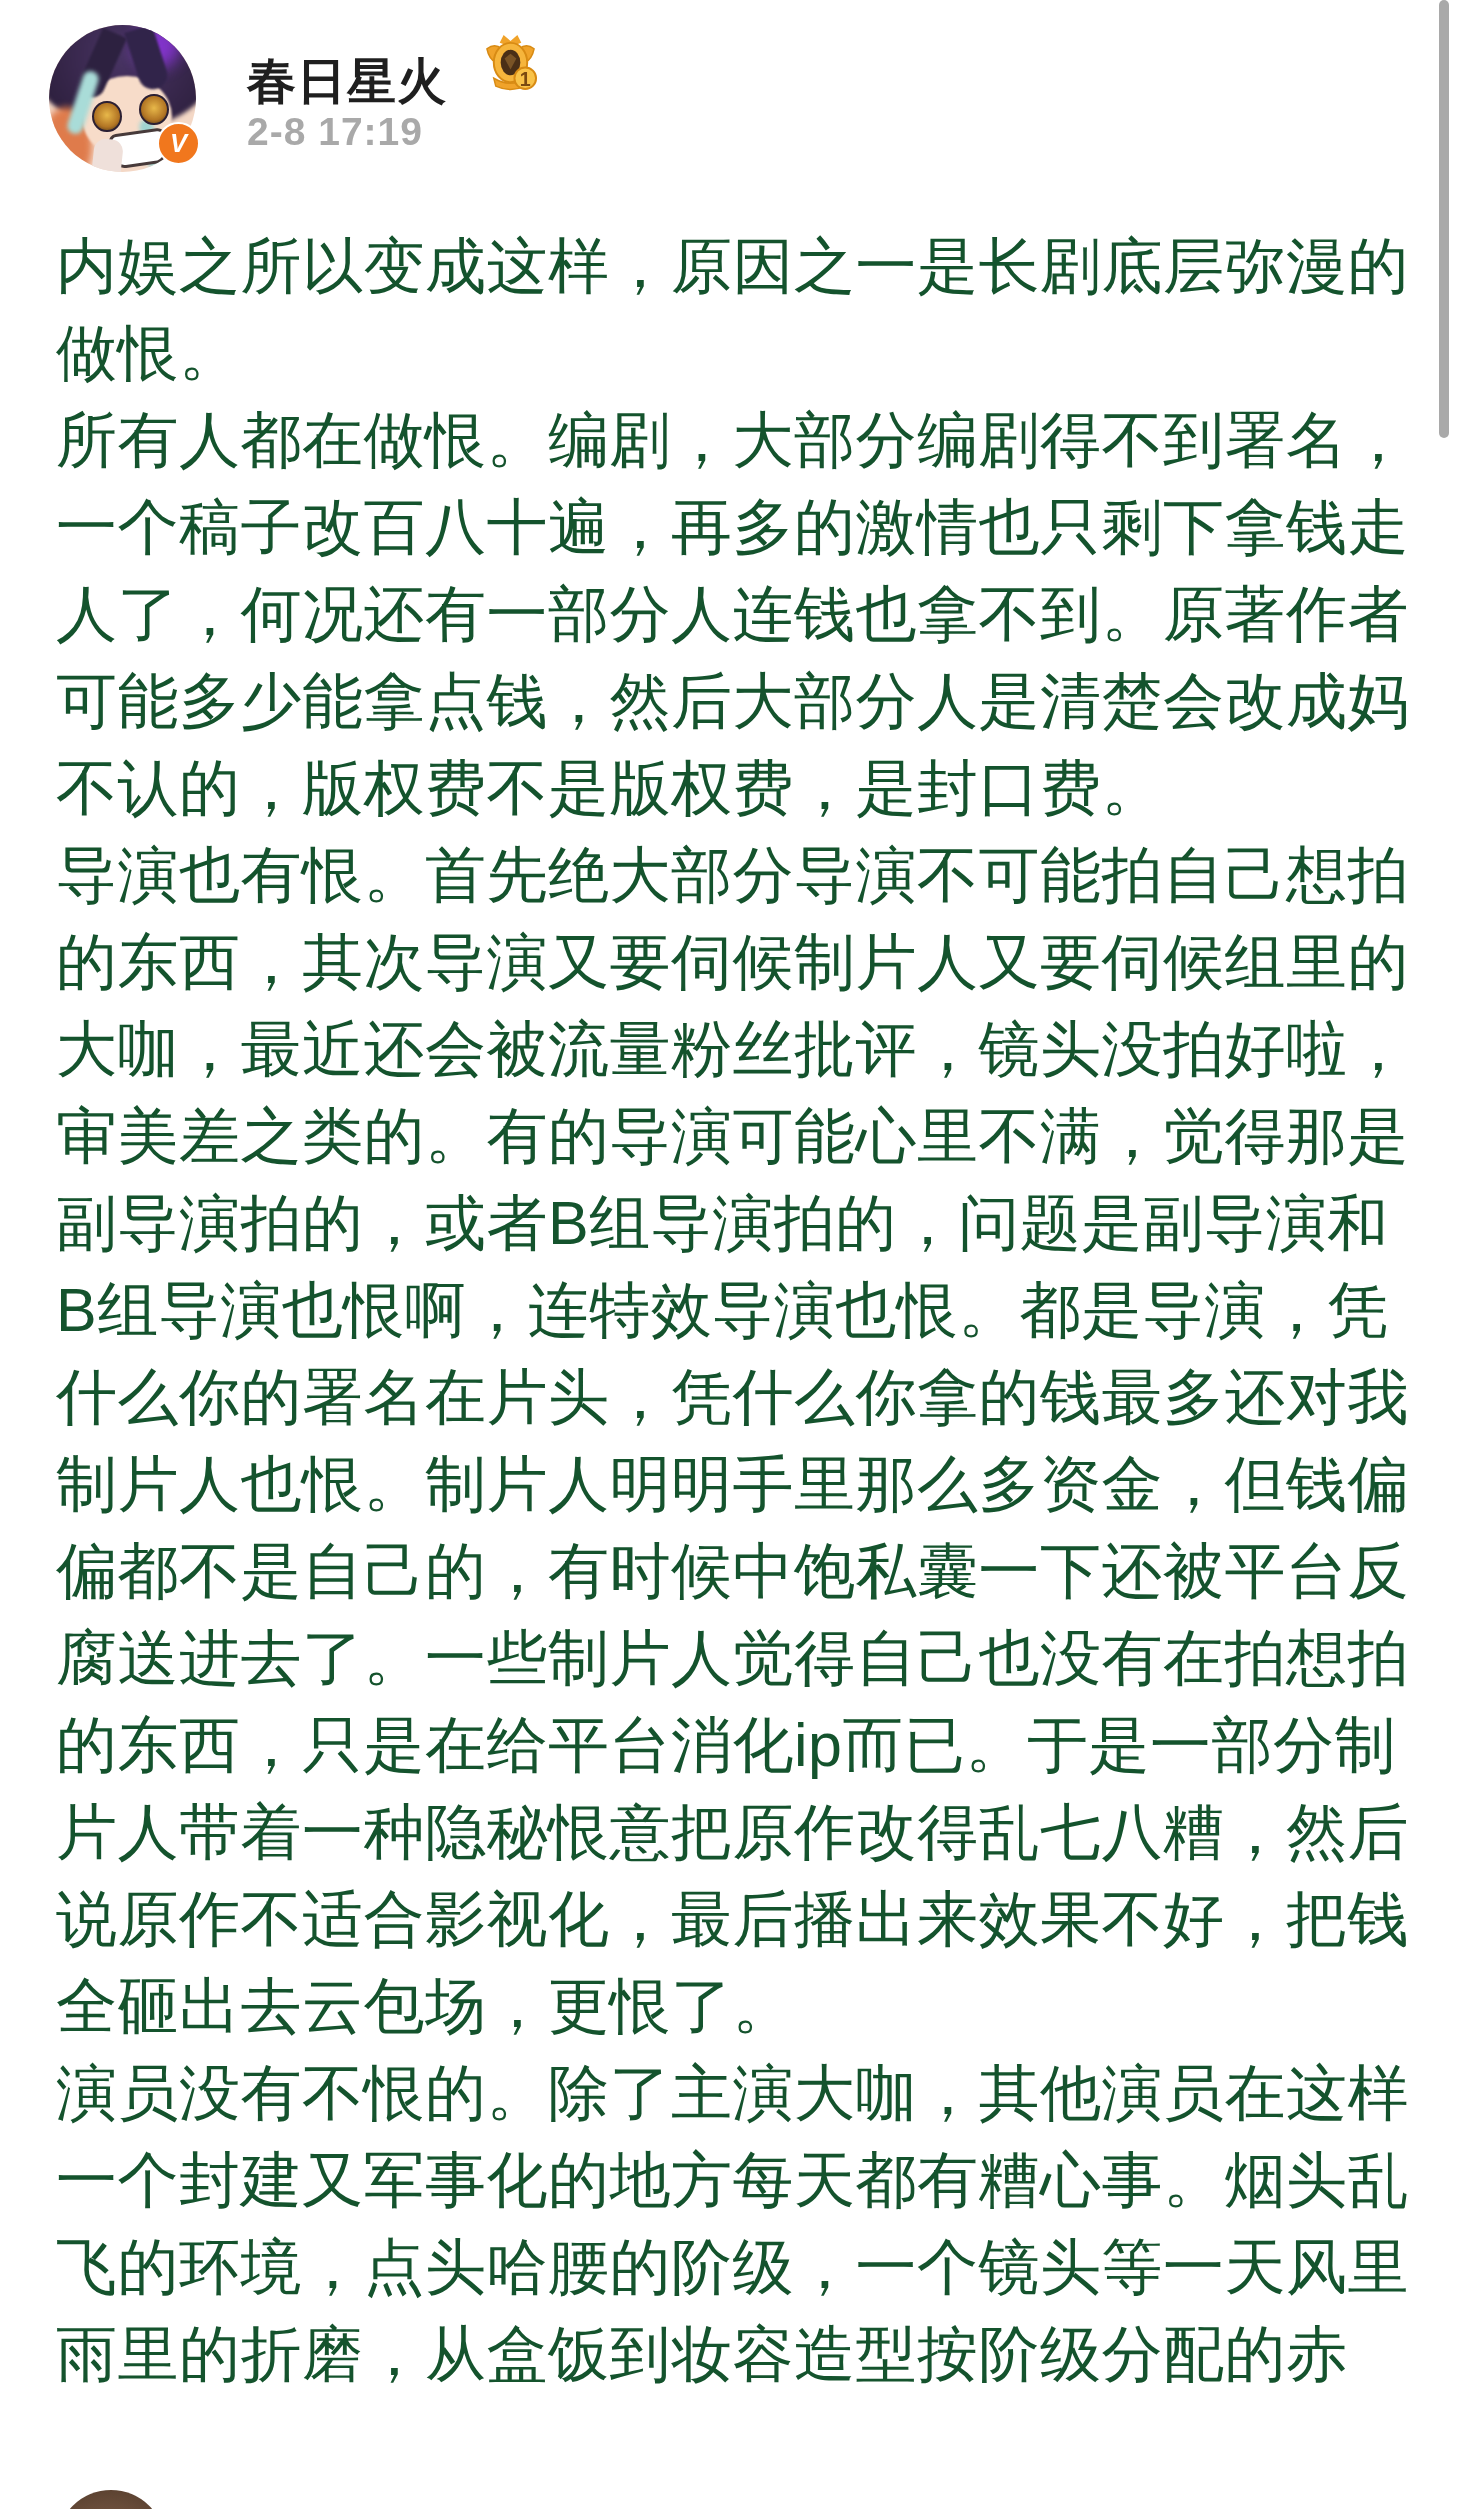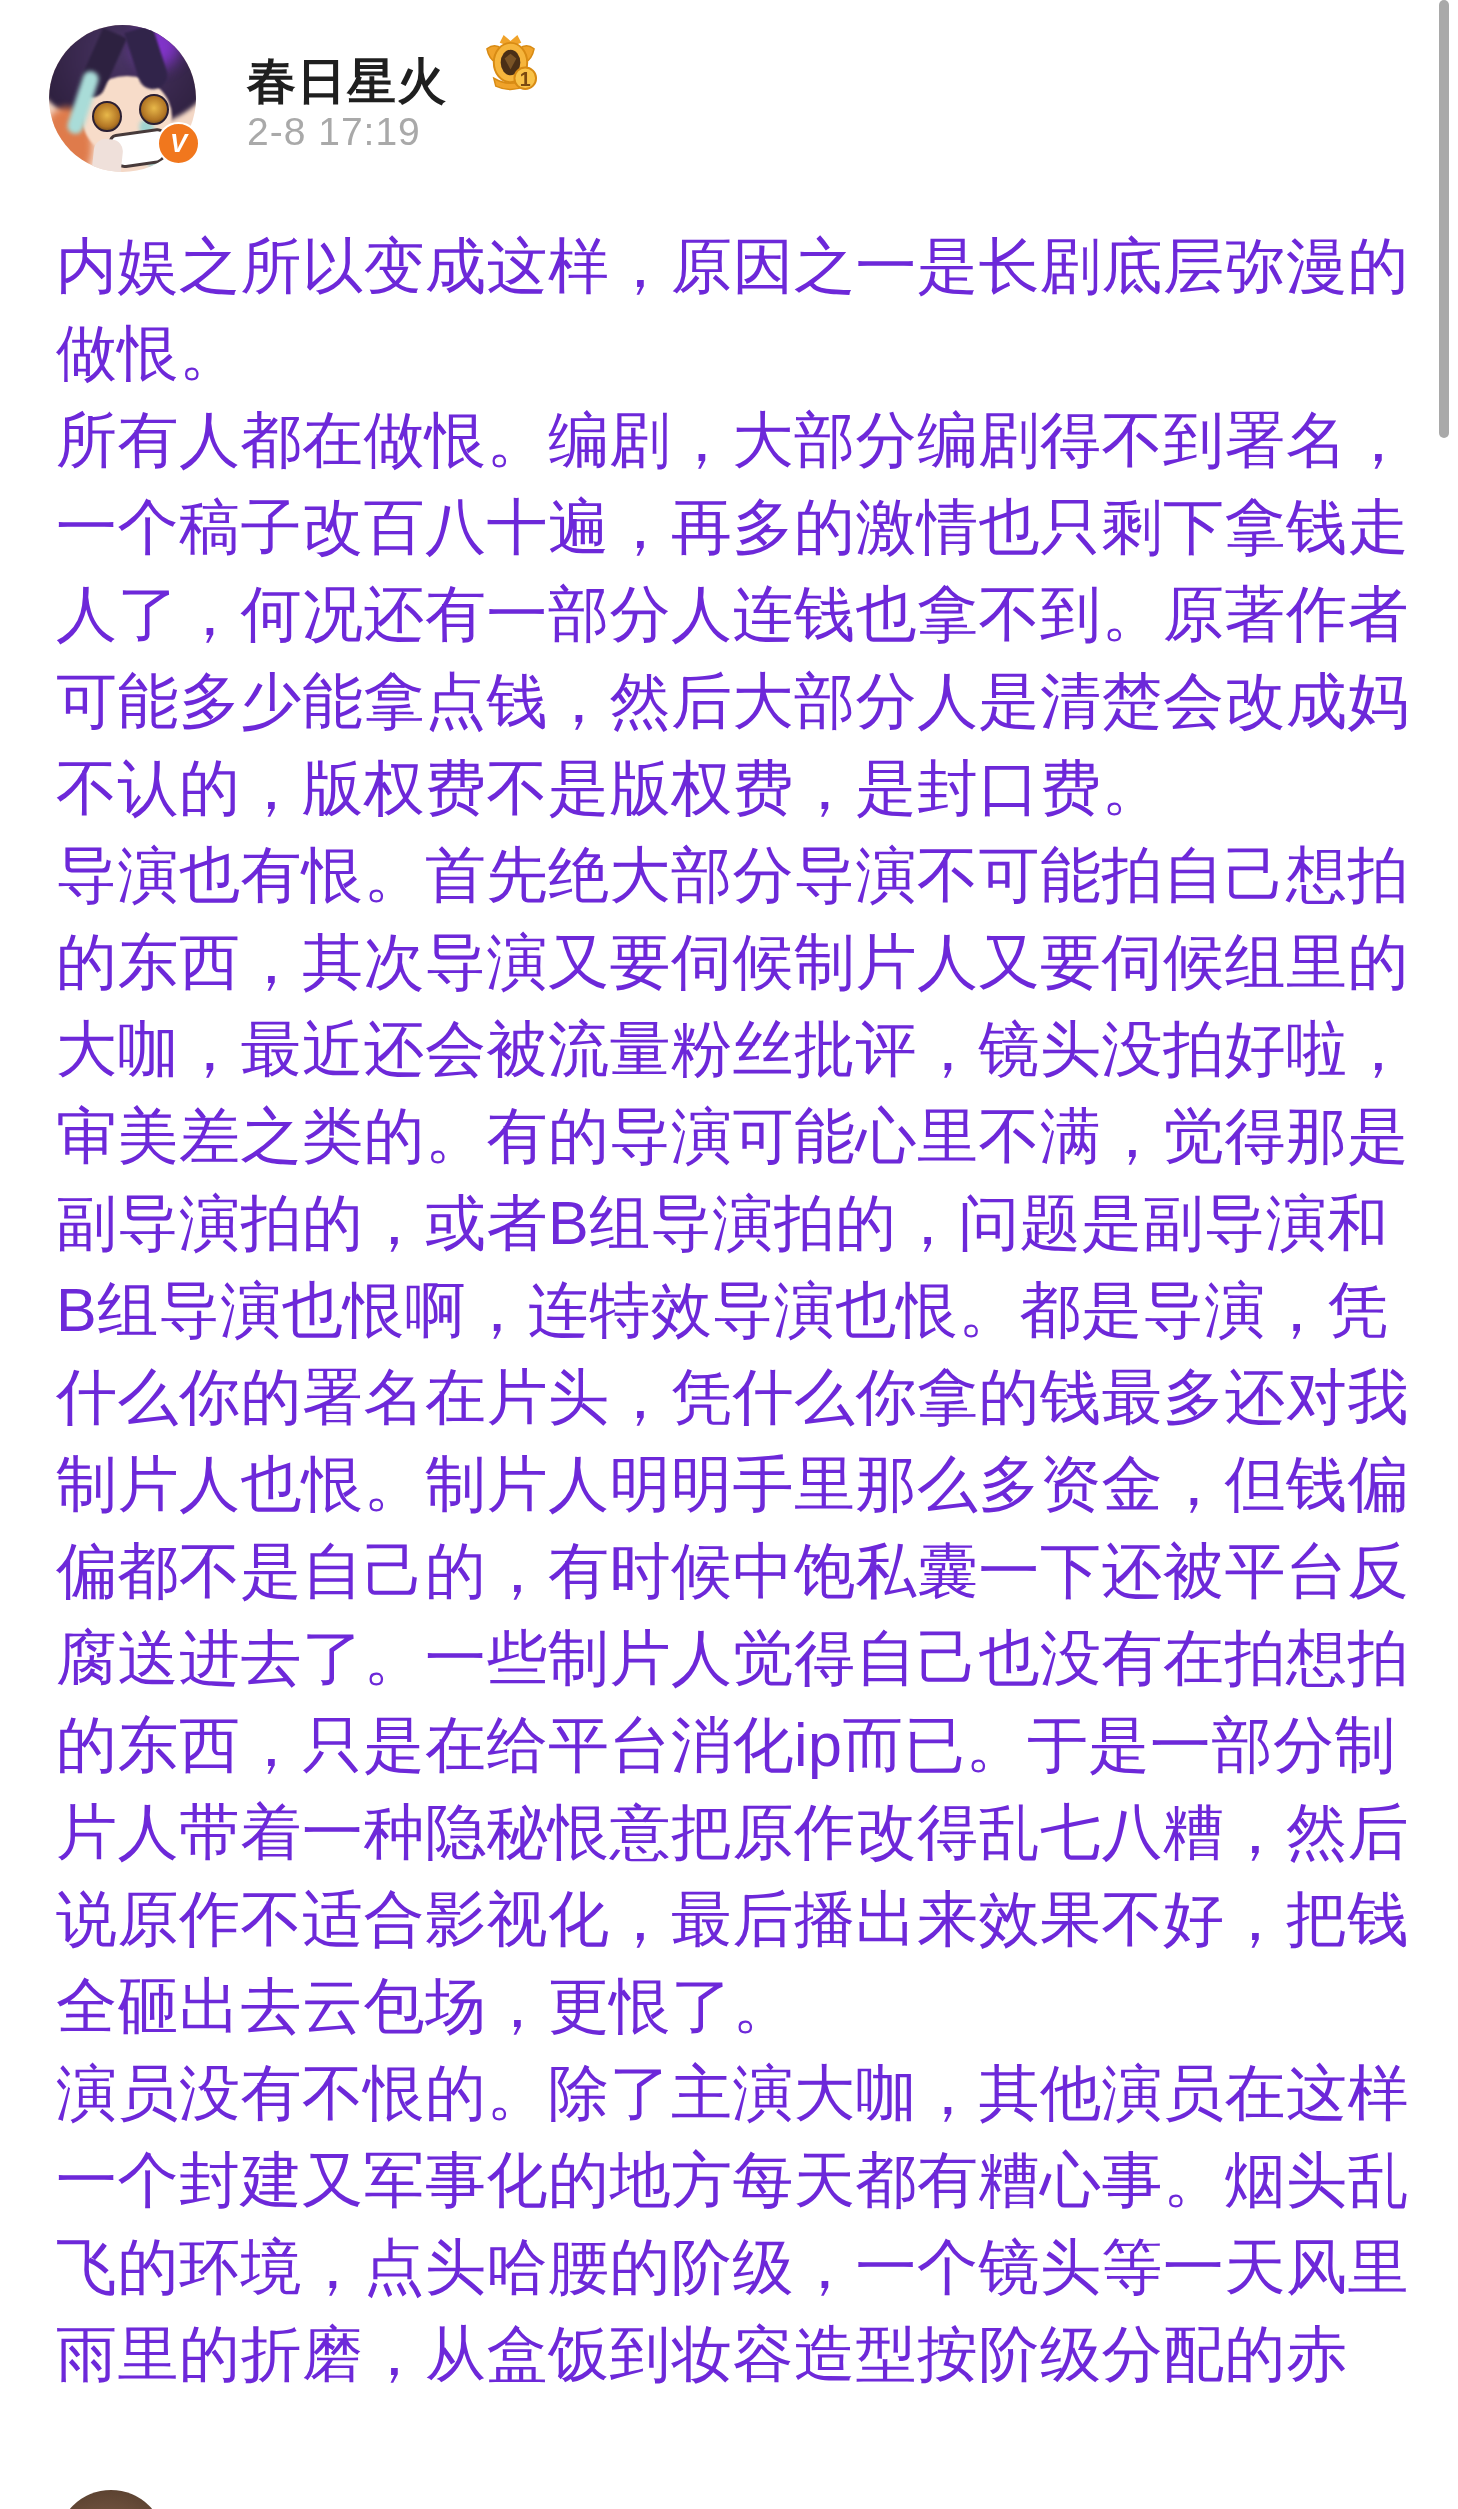--- a/index.html
+++ b/index.html
@@ -37,23 +37,23 @@
           background:#ffffff;border:3.9px solid #473a3a;transform:rotate(-8deg);}
   .avatar .arm{position:absolute;left:43px;top:114px;width:29px;height:59px;border-radius:11.8px;
           background:#efe0da;transform:rotate(6deg);}
   .v-badge{position:absolute;left:157px;top:122px;width:43px;height:43px;border-radius:50%;
           background:#f1771d;border:2.9px solid #ffffff;box-sizing:border-box;
           display:flex;align-items:center;justify-content:center;}
   .v-badge span{color:#fff;font-weight:700;font-style:italic;font-size:25.5px;line-height:1;}
   .author-name{position:absolute;left:247px;top:37px;font-size:49px;font-weight:700;color:#1f1f1f;
           letter-spacing:1px;margin-top:12px;}
   .crown{position:absolute;left:482px;top:33px;width:57px;height:61px;}
-  .timestamp{position:absolute;left:247px;top:110px;font-size:39px;color:#a9a9a9;letter-spacing:1px;}
+  .timestamp{position:absolute;left:247px;top:110px;font-size:39px;color:#a9a9a9;letter-spacing:1px;font-weight:bold;}
   
-  .body-text{position:absolute;left:56px;top:223px;width:1358px;color:#6d28d9;}
+  .body-text{position:absolute;left:56px;top:223px;width:1358px;color:#14532d;}
   .body-text .line{height:87px;line-height:87px;font-size:61px;letter-spacing:0.5px;white-space:nowrap;}
   .bottom-fade{position:absolute;left:0;top:2437px;width:1458px;height:57px;
           background:linear-gradient(to bottom, rgba(255,255,255,0) 0%, rgba(255,255,255,0.92) 85%);}
   .next-avatar{position:absolute;left:57px;top:2490px;width:108px;height:108px;border-radius:50%;
           background:radial-gradient(circle at 50% 70%, #9a7a60 0%, #6b4f3c 60%, #503828 100%);}
 </style>
 </head>
 <body>
 
 <div class="page">

